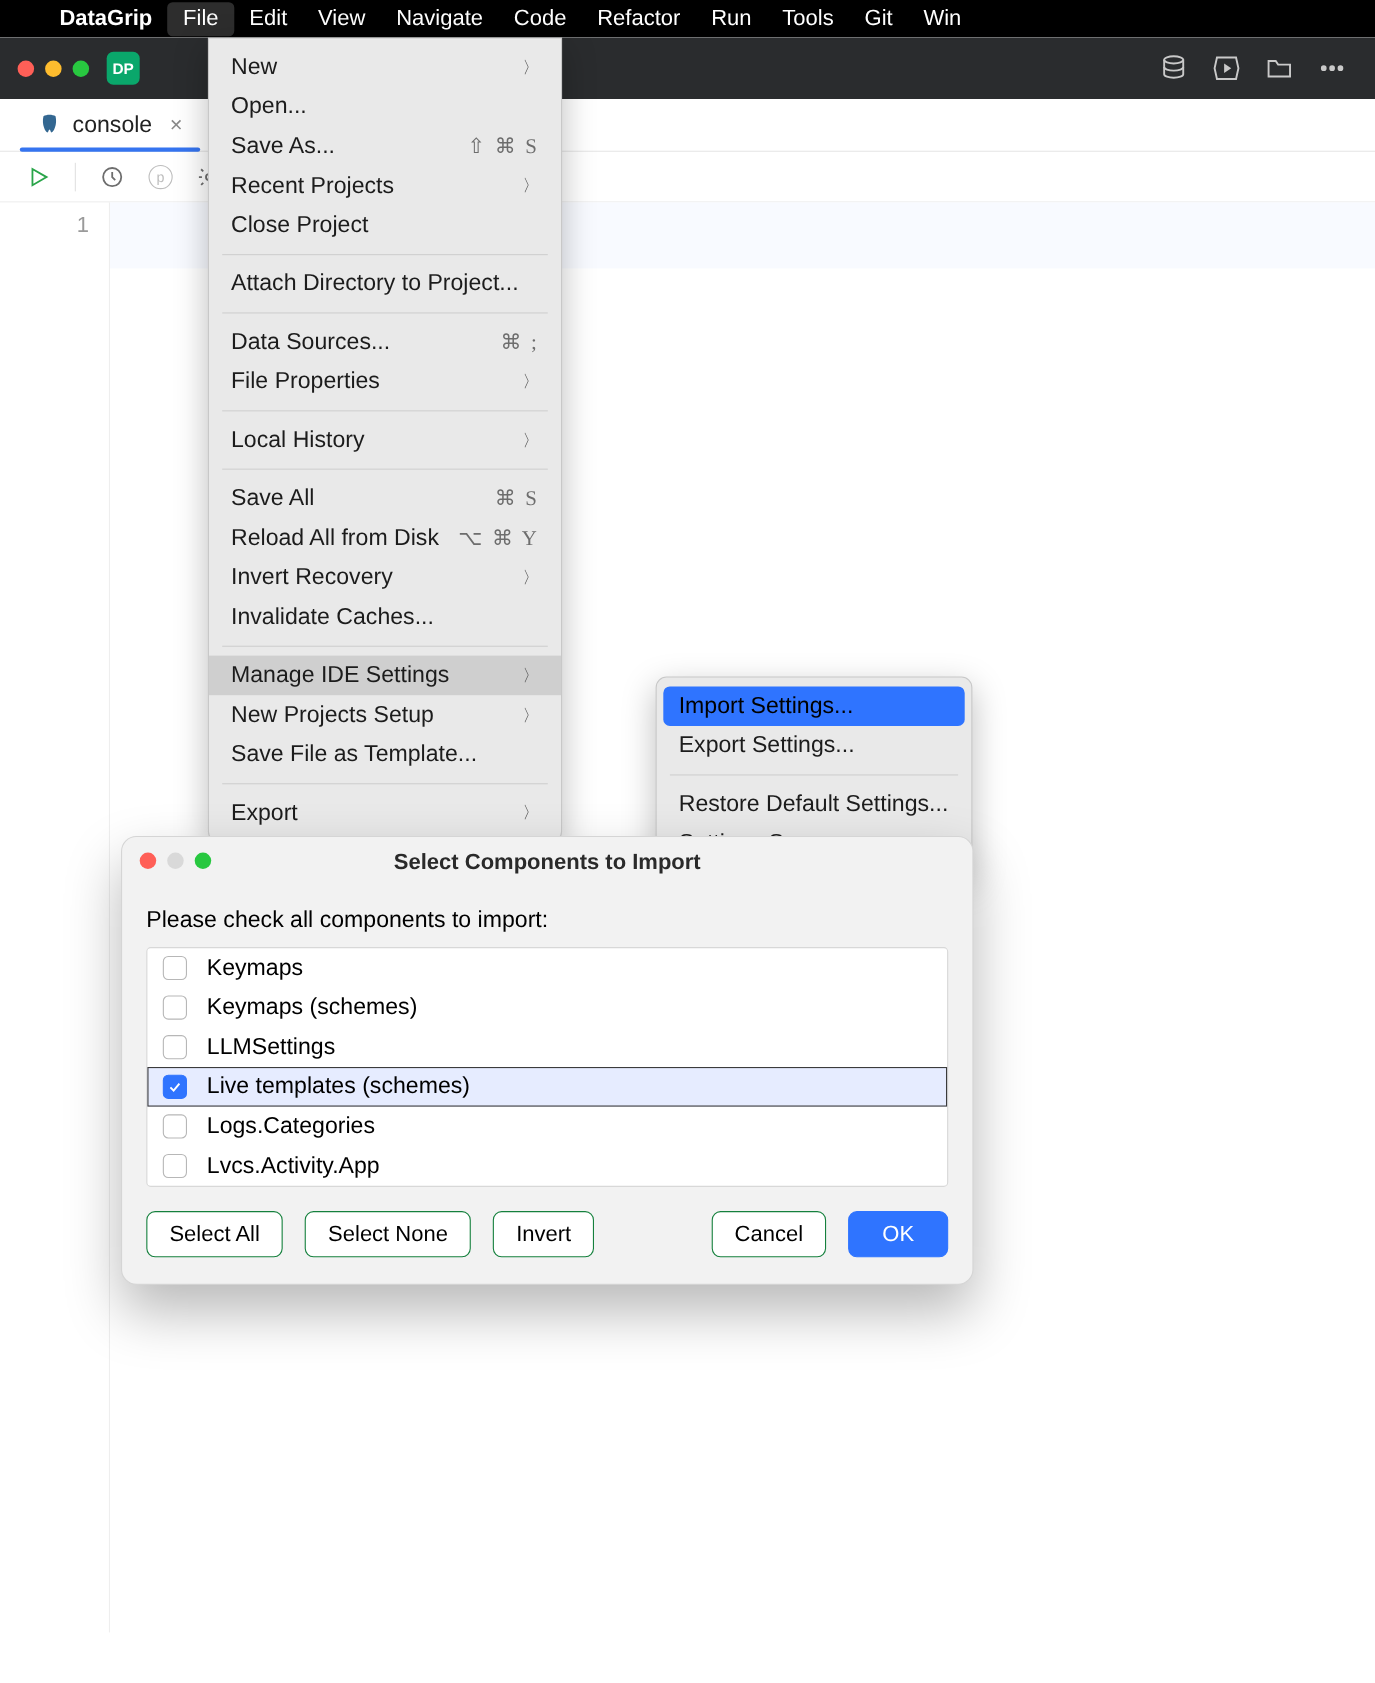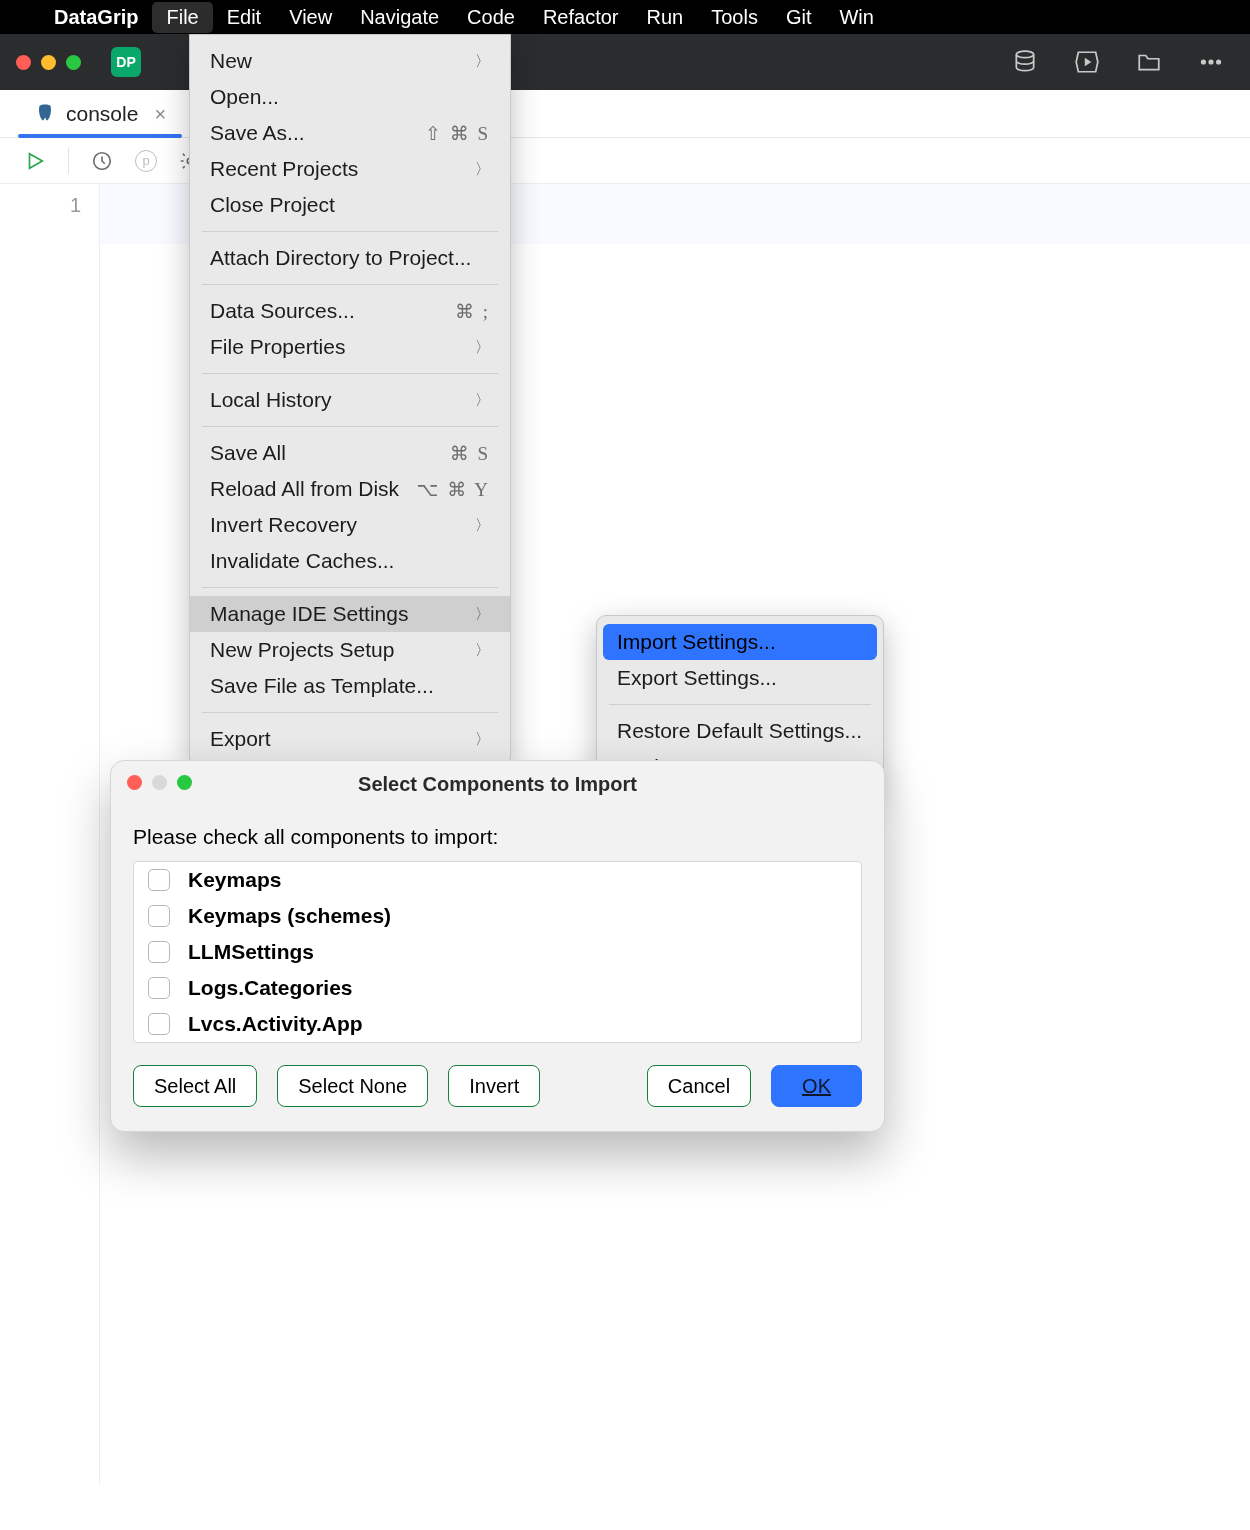--- a/index.html
+++ b/index.html
@@ -7,21 +7,21 @@
 
   
   .mac-menubar { height: 34px; background: #000; color: #fff; display: flex; align-items: center; padding: 0 18px; font-size: 20px; }
   .apple-logo { font-size: 22px; margin-right: 22px; }
   .menubar-item { padding: 4px 14px; cursor: default; }
   .menubar-item.app { font-weight: 700; }
   .menubar-item.active { background: #2d2d2d; border-radius: 5px; }
 
   
   .app-area { position: relative; background: #fff; }
-  .titlebar { height: 56px; background: #2a2c2e; display: flex; align-items: center; padding: 0 16px; gap: 16px; }
+  .titlebar { height: 56px; background: #2a2c2e; display: flex; align-items: center; padding: 0 16px; gap: 2px; }
   .traffic-lights { display: flex; gap: 10px; margin-right: 14px; }
   .tl { width: 15px; height: 15px; border-radius: 50%; }
   .tl.red { background:#ff5f57; } .tl.yellow{background:#febc2e;} .tl.green{background:#28c840;}
   .dp-badge { width:30px; height:30px; border-radius:6px; background:#0aa76b; color:#fff; font-weight:700; font-size:14px; display:flex; align-items:center; justify-content:center; }
   .titlebar-spacer { flex:1; }
   .titlebar-icon { width:26px; height:26px; stroke:#c9c9c9; fill:none; stroke-width:1.6; margin:0 10px; cursor:pointer; }
 
   
   .tabbar { height: 48px; background:#fff; border-bottom:1px solid #e6e6e6; display:flex; align-items:flex-end; padding-left:18px;}
   .tab { display:flex; align-items:center; gap:10px; padding:10px 16px 11px; font-size:21px; color:#222; position:relative;}
@@ -51,29 +51,29 @@
   .menu-sep { height:1px; background:#cfcfcf; margin:8px 12px; }
   .shortcut { color:#6d6d6d; font-size:19px; letter-spacing:2px; font-family: -apple-system; }
   .chev { font-size:15px; color:#555; }
 
   
   .dialog { position:absolute; top:760px; left:110px; width:775px; background:#f2f2f2; border:1px solid #d5d5d5; border-radius:14px; box-shadow:0 24px 50px rgba(0,0,0,0.28); padding:0 0 24px; }
   .dlg-titlebar { height:46px; display:flex; align-items:center; justify-content:center; position:relative; font-size:20px; font-weight:700; color:#2a2a2a; }
   .dlg-traffic { position:absolute; left:16px; top:14px; display:flex; gap:10px; }
   .dlg-body { padding:18px 22px 0; }
   .dlg-text { font-size:21px; margin-bottom:12px; }
-  .list { border:1px solid #d8d8d8; background:#fff; border-radius:4px;font-weight:bold; }
+  .list { border:1px solid #d8d8d8; background:#fff; border-radius:4px; }
   .li { display:flex; align-items:center; gap:18px; padding:6px 14px; font-size:21px; }
   .li.sel { background:#e6ecff; outline:1.5px solid #3b3b3b; outline-offset:-1px; }
   .cbx { width:22px; height:22px; border:1.6px solid #b7b7b7; border-radius:5px; background:#fff; display:flex; align-items:center; justify-content:center; }
   .cbx.checked { background:#2f74ff; border-color:#2f74ff; }
   .cbx.checked svg { stroke:#fff; }
   .dlg-buttons { display:flex; gap:20px; padding:22px 22px 0; }
   .btn { height:42px; padding:0 20px; border-radius:8px; font-size:20px; background:#fff; border:1px solid #15803d; display:flex; align-items:center; cursor:pointer;}
-  .btn.primary { background:#2f74ff; color:#0f172a; border-color:#2f74ff; padding:0 30px;text-decoration:underline;}
+  .btn.primary { background:#2f74ff; color:#ffffff; border-color:#2f74ff; padding:0 30px;}
   .btn-spacer { flex:1; }
 </style>
 </head>
 <body>
 
 <div class="mac-menubar">
   <span class="apple-logo"></span>
   <span class="menubar-item app">DataGrip</span>
   <span class="menubar-item active">File</span>
   <span class="menubar-item">Edit</span>
@@ -253,20 +253,28 @@
         <span>Keymaps</span>
       </div>
       <div class="li">
         <div class="cbx"></div>
         <span>Keymaps (schemes)</span>
       </div>
       <div class="li">
         <div class="cbx"></div>
         <span>LLMSettings</span>
       </div>
+      <div class="li sel">
+        <div class="cbx checked">
+            <svg width="14" height="14" viewBox="0 0 24 24" fill="none" stroke-width="3">
+              <polyline points="5,13 10,18 19,7"></polyline>
+            </svg>
+          </div>
+        <span>Live templates (schemes)</span>
+      </div>
       <div class="li">
         <div class="cbx"></div>
         <span>Logs.Categories</span>
       </div>
       <div class="li">
         <div class="cbx"></div>
         <span>Lvcs.Activity.App</span>
       </div>
     </div>
   </div>

